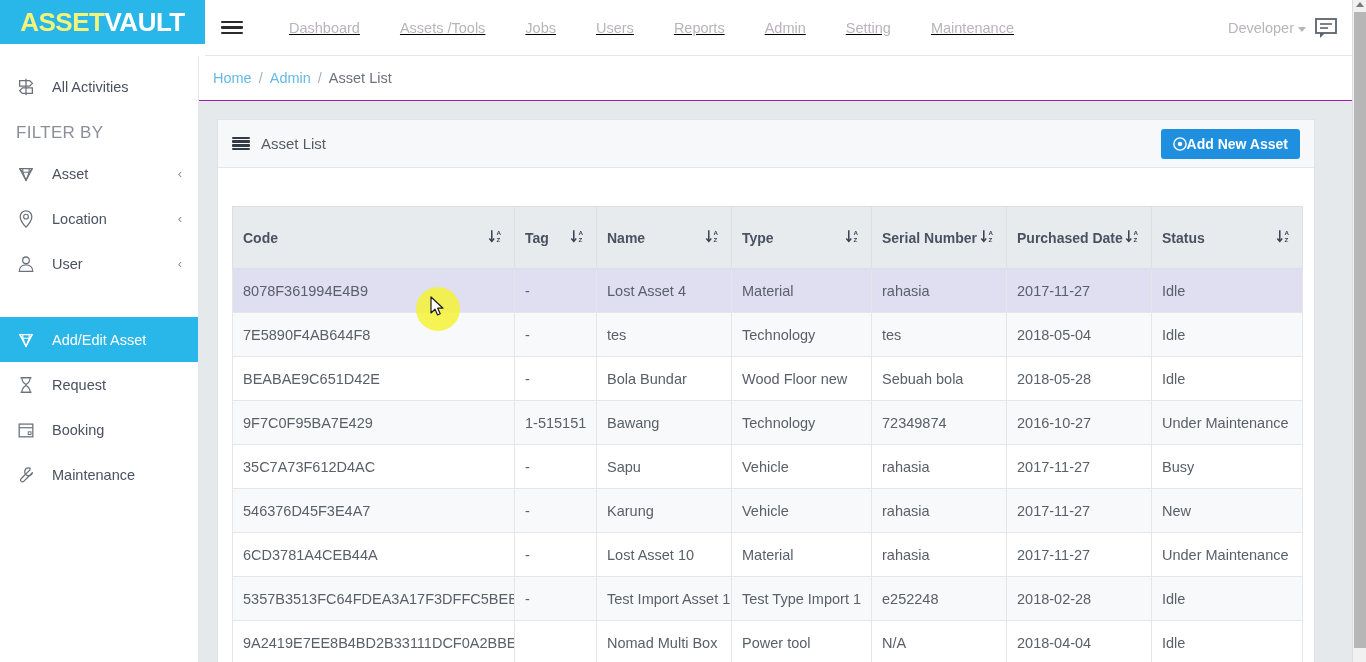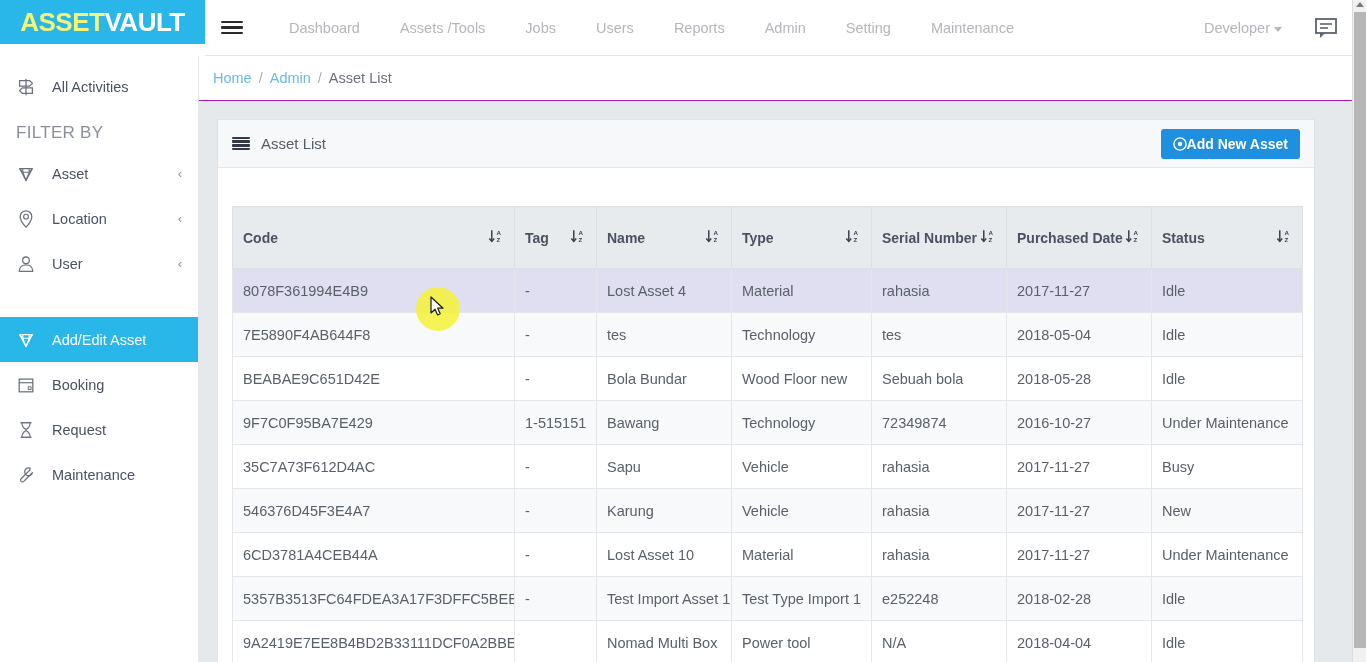--- a/index.html
+++ b/index.html
@@ -21,26 +21,26 @@
   .logo-text { font-size:26px; font-weight:bold; letter-spacing:-0.5px; font-family:"Liberation Sans", sans-serif; }
   .logo-a { color:#f4f37a; }
   .logo-b { color:#ffffff; }
 
   .nav-area {
     flex:1; height:56px; background:#ffffff; border-bottom:1px solid #e4e7ea;
     display:flex; align-items:center; padding-left:16px; position:relative;
   }
   .hamburger { width:26px; height:20px; display:flex; flex-direction:column; justify-content:center; gap:3px; cursor:pointer; margin-right:22px; margin-left:0px;}
   .hamburger span { display:block; height:2.5px; background:#2b2b2b; border-radius:1px; width:22px;}
-  .nav-links { display:flex; align-items:center; }
+  .nav-links { display:flex; align-items:center;text-decoration:underline; }
   .nav-link {
     color:#b9b3bb; font-size:14.5px; padding:0 20px; cursor:pointer; white-space:nowrap;
     text-decoration:none;
   }
-  .nav-right { position:absolute; right:14px; top:0; height:56px; display:flex; align-items:center; gap:32px; }
+  .nav-right { position:absolute; right:14px; top:0; height:56px; display:flex; align-items:center; gap:8px; }
   .user-name { color:#b9b3bb; font-size:14.5px; cursor:pointer; }
   .caret { display:inline-block; width:0;height:0; border-left:4px solid transparent;border-right:4px solid transparent;border-top:5px solid #b9b3bb; margin-left:4px; vertical-align:middle;}
   .chat-icon { width:24px; height:22px; cursor:pointer; }
 
   
   .sidebar {
     position:absolute; top:56px; left:0; width:199px; height:606px;
     background:#ffffff; border-right:1px solid #e4e7ea; overflow:hidden;
   }
   .menu-head {
@@ -228,38 +228,38 @@
           <path d="M7.5 9 L11 18 L14.5 9" fill="none" stroke="#ffffff" stroke-width="1.2"></path>
           <path d="M7.5 5 L7.5 9 M14.5 5 L14.5 9" fill="none" stroke="#ffffff" stroke-width="1.2"></path>
         </svg>
       </span>
       <span>Add/Edit Asset</span>
     </div>
 
     <div class="side-item">
       <span class="ico">
         <svg width="20" height="20" viewBox="0 0 22 22">
-          <rect x="3.5" y="4.5" width="15" height="14" fill="none" stroke="#6b717c" stroke-width="1.4"></rect>
-          <line x1="3.5" y1="8.5" x2="18.5" y2="8.5" stroke="#6b717c" stroke-width="1.3"></line>
-          <rect x="13.5" y="13" width="3" height="3" fill="none" stroke="#6b717c" stroke-width="1.1"></rect>
-        </svg>
-      </span>
-      <span>Booking</span>
-    </div>
-
-    <div class="side-item">
-      <span class="ico">
-        <svg width="20" height="20" viewBox="0 0 22 22">
           <line x1="5" y1="3" x2="17" y2="3" stroke="#6b717c" stroke-width="1.6"></line>
           <line x1="5" y1="19" x2="17" y2="19" stroke="#6b717c" stroke-width="1.6"></line>
           <path d="M6.5 3 C6.5 8 11 10.5 11 10.5 C11 10.5 15.5 8 15.5 3" fill="none" stroke="#6b717c" stroke-width="1.3"></path>
           <path d="M6.5 19 C6.5 14 11 11.5 11 11.5 C11 11.5 15.5 14 15.5 19" fill="none" stroke="#6b717c" stroke-width="1.3"></path>
         </svg>
       </span>
       <span>Request</span>
+    </div>
+
+    <div class="side-item">
+      <span class="ico">
+        <svg width="20" height="20" viewBox="0 0 22 22">
+          <rect x="3.5" y="4.5" width="15" height="14" fill="none" stroke="#6b717c" stroke-width="1.4"></rect>
+          <line x1="3.5" y1="8.5" x2="18.5" y2="8.5" stroke="#6b717c" stroke-width="1.3"></line>
+          <rect x="13.5" y="13" width="3" height="3" fill="none" stroke="#6b717c" stroke-width="1.1"></rect>
+        </svg>
+      </span>
+      <span>Booking</span>
     </div>
 
     <div class="side-item">
       <span class="ico">
         <svg width="20" height="20" viewBox="0 0 22 22">
           <path d="M15.5 3.5 A4.3 4.3 0 1 0 18 8.5 L12.5 14 L8.5 18 A2 2 0 1 1 5.6 15.1 L9.6 11 L15.2 5.6 Z" fill="none" stroke="#6b717c" stroke-width="1.4" stroke-linejoin="round"></path>
         </svg>
       </span>
       <span>Maintenance</span>
     </div>

